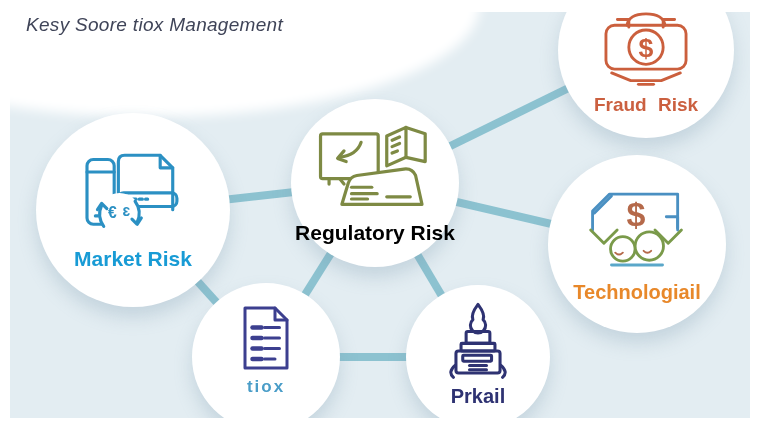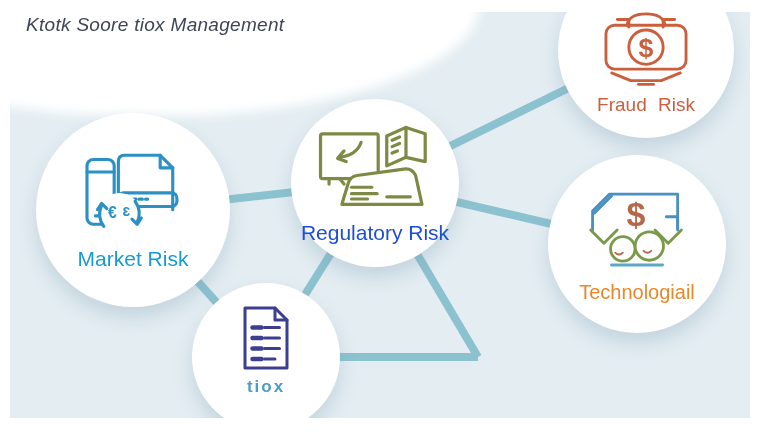--- a/index.html
+++ b/index.html
@@ -23,21 +23,21 @@
   }
   .subtitle{
     font-size:19px;font-style:italic;color:#3f4458;margin-top:2px;
     letter-spacing:0.3px;
   }
   .node{
     position:absolute;background:#ffffff;border-radius:50%;
     box-shadow:0 10px 18px rgba(125,155,175,0.30);
     display:flex;flex-direction:column;align-items:center;justify-content:center;
   }
-  .node .label{font-weight:400;text-align:center;margin-top:6px;}
+  .node .label{font-weight:700;text-align:center;margin-top:6px;}
   #node-market{left:26px;top:101px;width:194px;height:194px;}
   #node-market .label{font-size:21px;text-align:center;}
   #node-regulatory{left:281px;top:87px;width:168px;height:168px;}
   #node-regulatory .label{font-size:21px;}
   #node-fraud{left:548px;top:-50px;width:176px;height:176px;justify-content:flex-end;padding-bottom:22px;box-sizing:border-box;}
   #node-fraud .label{font-size:19px;word-spacing:6px;margin-top:2px;}
   #node-technologiail{left:538px;top:143px;width:178px;height:178px;}
   #node-technologiail .label{font-size:20px;}
   #node-suyfe{left:182px;top:271px;width:148px;height:148px;justify-content:flex-start;padding-top:22px;box-sizing:border-box;}
   #node-suyfe .label{font-size:17px;letter-spacing:2px;font-weight:800;}
@@ -92,21 +92,21 @@
       <path d="M84 6 L102 12 V38 L84 34"></path>
       <line x1="71" y1="18" x2="78" y2="15"></line>
       <line x1="71" y1="24" x2="78" y2="21"></line>
       <line x1="71" y1="30" x2="76" y2="28"></line>
       <path d="M24 78 L30 58 Q32 52 38 51 L82 45 Q90 44 93 51 L99 78 Z" fill="#ffffff"></path>
       <line x1="33" y1="62" x2="52" y2="62"></line>
       <line x1="33" y1="68" x2="57" y2="68"></line>
       <line x1="33" y1="73" x2="48" y2="73"></line>
       <line x1="66" y1="71" x2="88" y2="71"></line>
     </svg>
-    <div class="label" style="color: #1d4ed8;">Regulatory Risk</div>
+    <div class="label" style="color: #000000;">Regulatory Risk</div>
   </div>
 
   <div class="node" id="node-fraud">
     <svg class="icon" width="100" height="82" viewBox="0 0 100 86" fill="none" stroke="#cb5f3d" stroke-width="3" stroke-linecap="round" stroke-linejoin="round">
       <path d="M30 16 Q32 4 50 4 T70 16"></path>
       <path d="M20 10 H32 V18"></path>
       <path d="M68 18 V10 H80"></path>
       <rect x="8" y="16" width="84" height="46" rx="9"></rect>
       <circle cx="50" cy="39" r="18"></circle>
       <text x="50" y="49" font-size="28" font-weight="bold" fill="#cb5f3d" stroke="none" text-anchor="middle">$</text>
@@ -141,17 +141,31 @@
       <line x1="20" y1="44" x2="32" y2="44" stroke-width="6"></line>
       <line x1="36" y1="44" x2="56" y2="44"></line>
       <line x1="20" y1="58" x2="32" y2="58" stroke-width="6"></line>
       <line x1="36" y1="58" x2="56" y2="58"></line>
       <line x1="20" y1="72" x2="32" y2="72" stroke-width="6"></line>
       <line x1="36" y1="72" x2="50" y2="72"></line>
     </svg>
     <div class="label" style="color: rgb(74, 157, 200);">tiox</div>
   </div>
 
+  <div class="node" id="node-prkail">
+    <svg class="icon" width="78" height="78" viewBox="0 0 92 92" fill="none" stroke="#2e3272" stroke-width="3.6" stroke-linecap="round" stroke-linejoin="round">
+      <path d="M46 4 Q55 16 52 22 A9 9 0 1 1 40 22 Q37 16 46 4 Z"></path>
+      <rect x="32" y="36" width="28" height="14" rx="2"></rect>
+      <rect x="26" y="50" width="40" height="9" rx="1"></rect>
+      <rect x="20" y="59" width="52" height="26" rx="3"></rect>
+      <rect x="28" y="64" width="34" height="7" rx="1"></rect>
+      <line x1="36" y1="76" x2="56" y2="76"></line>
+      <line x1="36" y1="81" x2="56" y2="81"></line>
+      <path d="M19 76 Q10 84 17 90"></path>
+      <path d="M73 76 Q82 84 75 90"></path>
+    </svg>
+    <div class="label" style="color: rgb(46, 50, 114);">Prkail</div>
+  </div>
 
   <div class="header">
-    <div class="subtitle">Ktotk Soore tiox Management</div>
+    <div class="subtitle">Kesy Soore tiox Management</div>
   </div>
 </div>
 
 </body></html>

